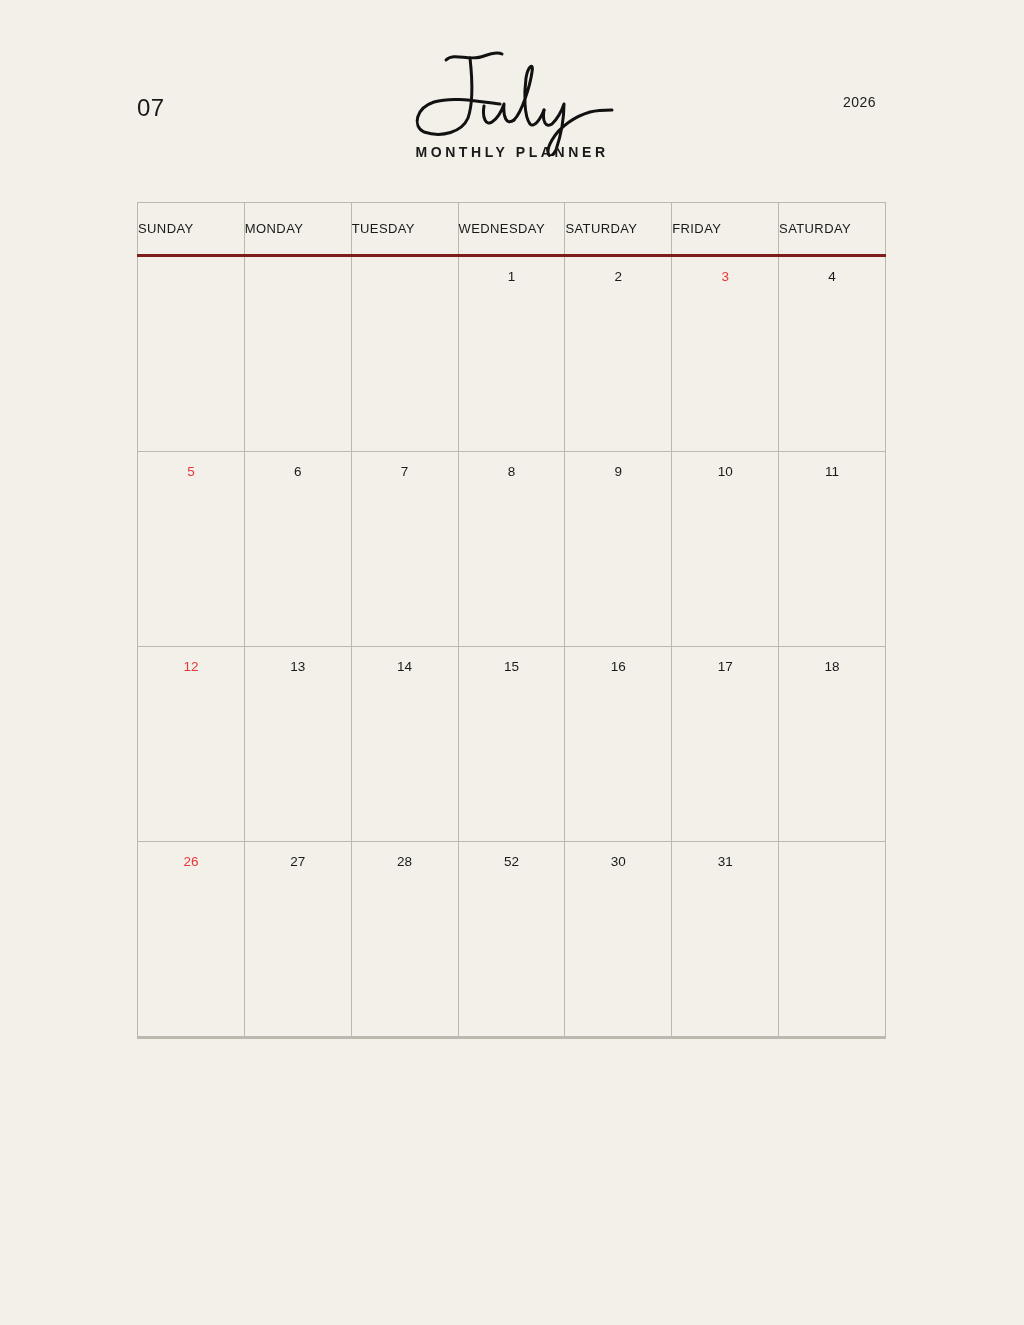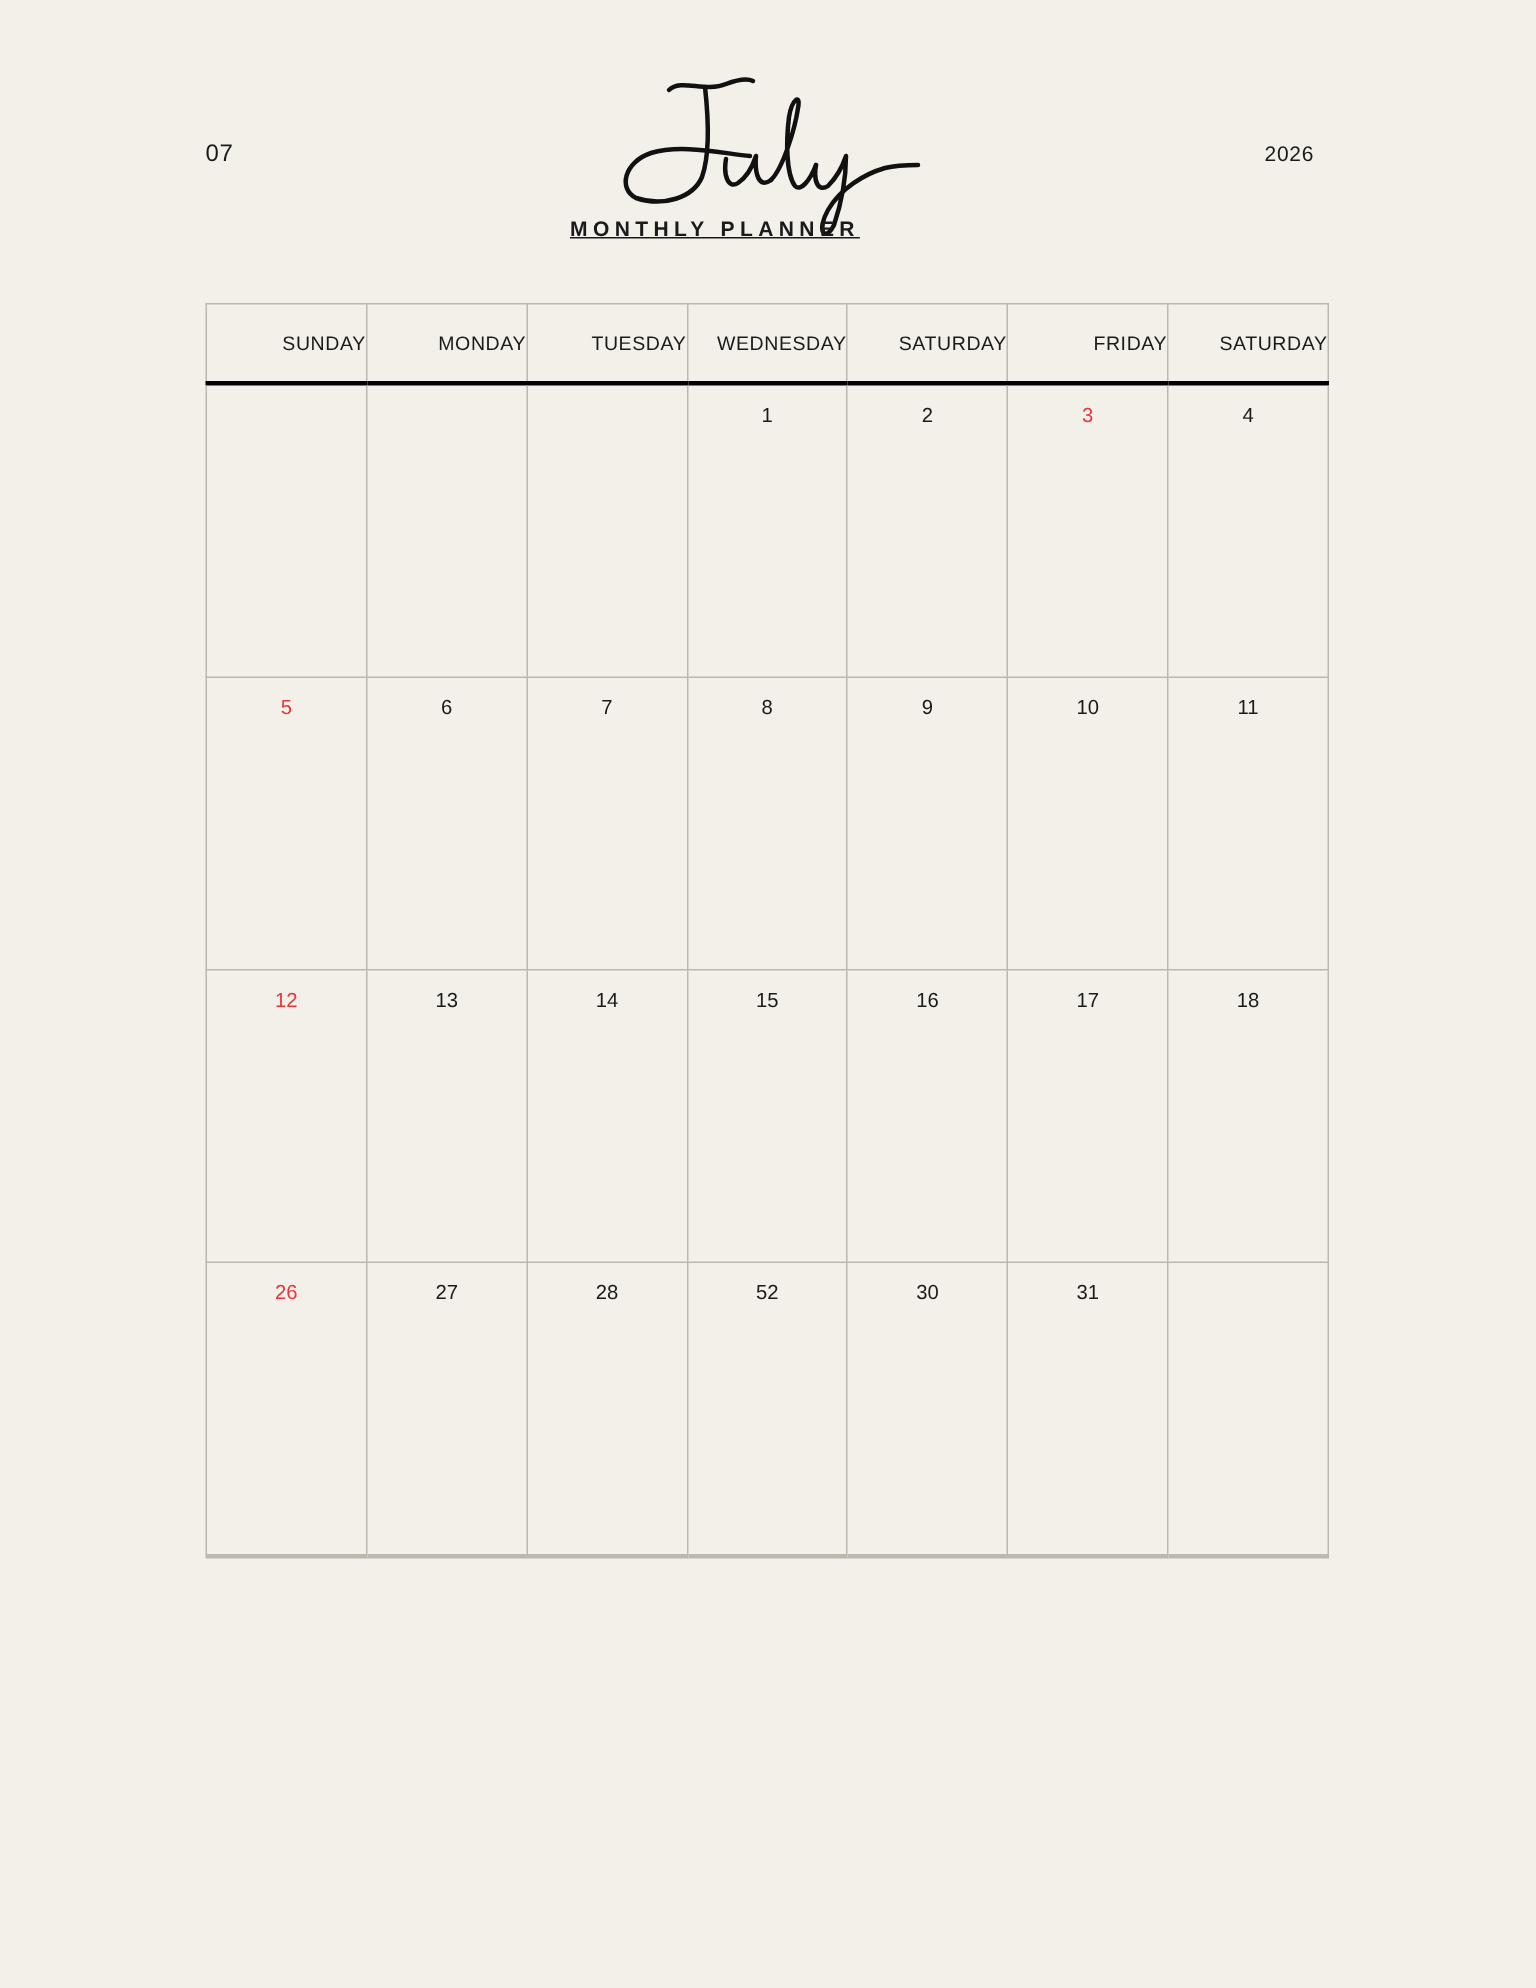--- a/index.html
+++ b/index.html
@@ -6,49 +6,49 @@
     body {
       width: 1024px; height: 1325px;
       background: #f3f0ea;
       font-family: "Liberation Sans", "DejaVu Sans", sans-serif;
       color: #1a1a1a;
       position: relative;
       overflow: hidden;
     }
     .month-num {
       position: absolute; left: 137px; top: 94px;
-      font-size: 16px; letter-spacing: 0.5px;
+      font-size: 24px; letter-spacing: 0.5px;
     }
     .year {
       position: absolute; left: 843px; top: 94px;
       font-size: 14px; letter-spacing: 0.5px;
     }
     .title-wrap {
       position: absolute; left: 380px; top: 40px; width: 264px; height: 130px;
     }
     .title-svg { position: absolute; left: 30px; top: 6px; }
     .subtitle {
-      position: absolute; left: 0; width: 264px; top: 104px; 
-      font-size: 14px; letter-spacing: 3.6px; font-weight: bold; text-decoration: underline;
+      position: absolute; left: 0; width: 264px; top: 104px; text-align: center;
+      font-size: 14px; letter-spacing: 3.6px; font-weight: bold;
     }
     .grid {
       position: absolute; left: 137px; top: 202px;
       width: 749px;
       border-collapse: collapse;
       table-layout: fixed;
     }
     .grid th, .grid td {
       border: 1.5px solid #bdb8ad;
       padding: 0;
     }
     .grid th {
       height: 51px;
       font-size: 13px; font-weight: normal; letter-spacing: 0.4px;
-      text-align: right; vertical-align: middle;
-      border-bottom: 3px solid #000000;
+      text-align: left; vertical-align: middle;
+      border-bottom: 3px solid #7f1d1d;
     }
     .grid td {
       height: 194px;
       vertical-align: top; text-align: center;
     }
     .grid tr:last-child td { border-bottom: 3px solid #bdb8ad; }
     .daynum {
       display: block; margin-top: 12px; font-size: 13.5px;
     }
     .daynum.red { color: #e8363b; }

